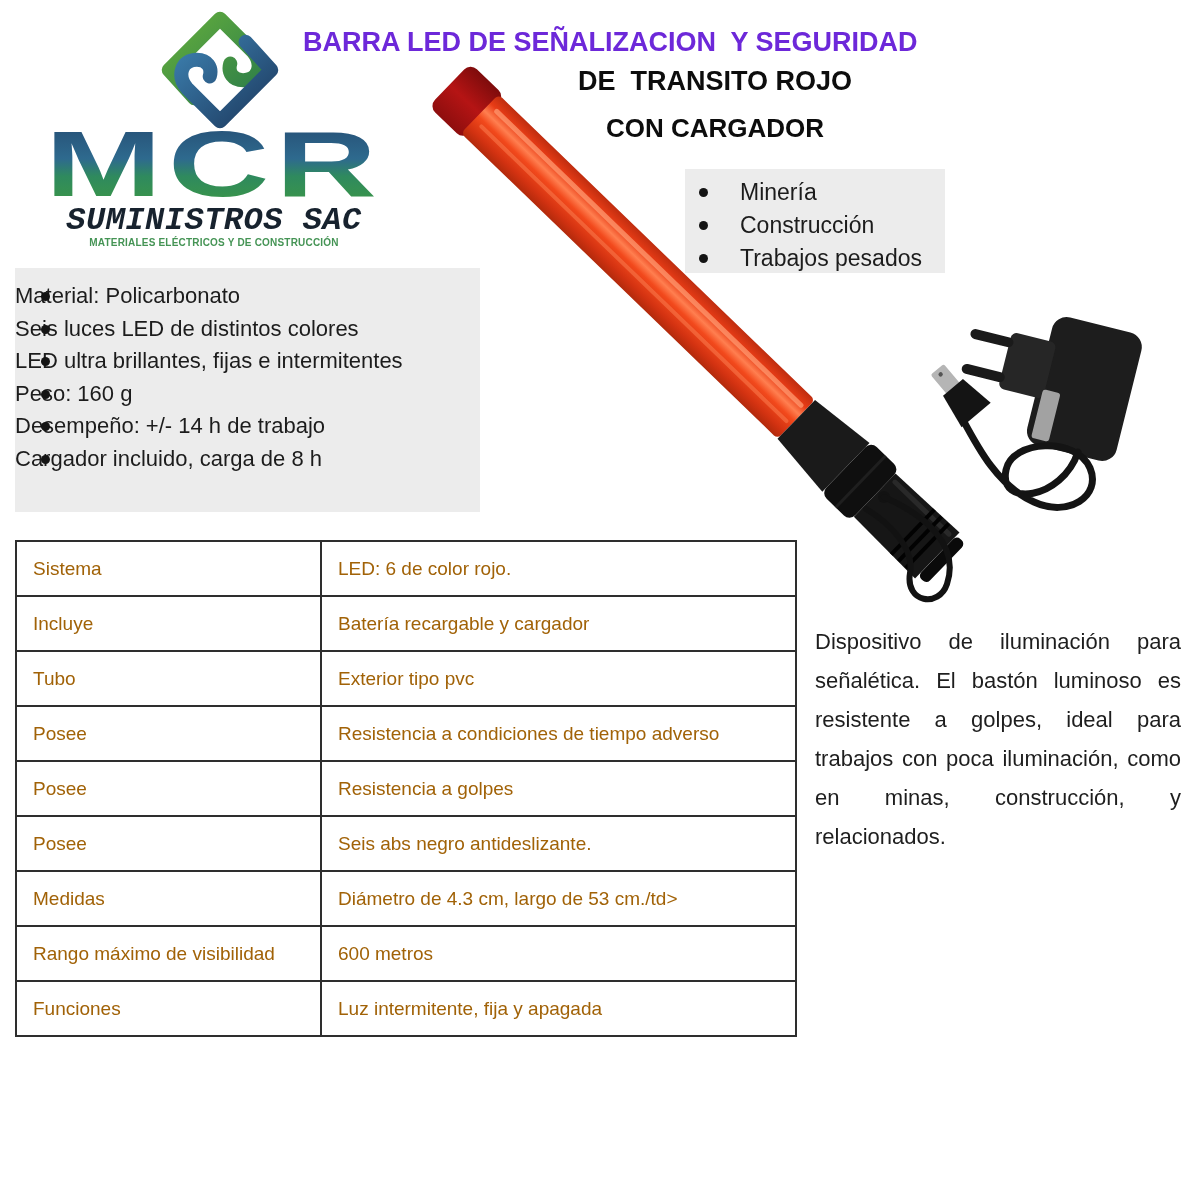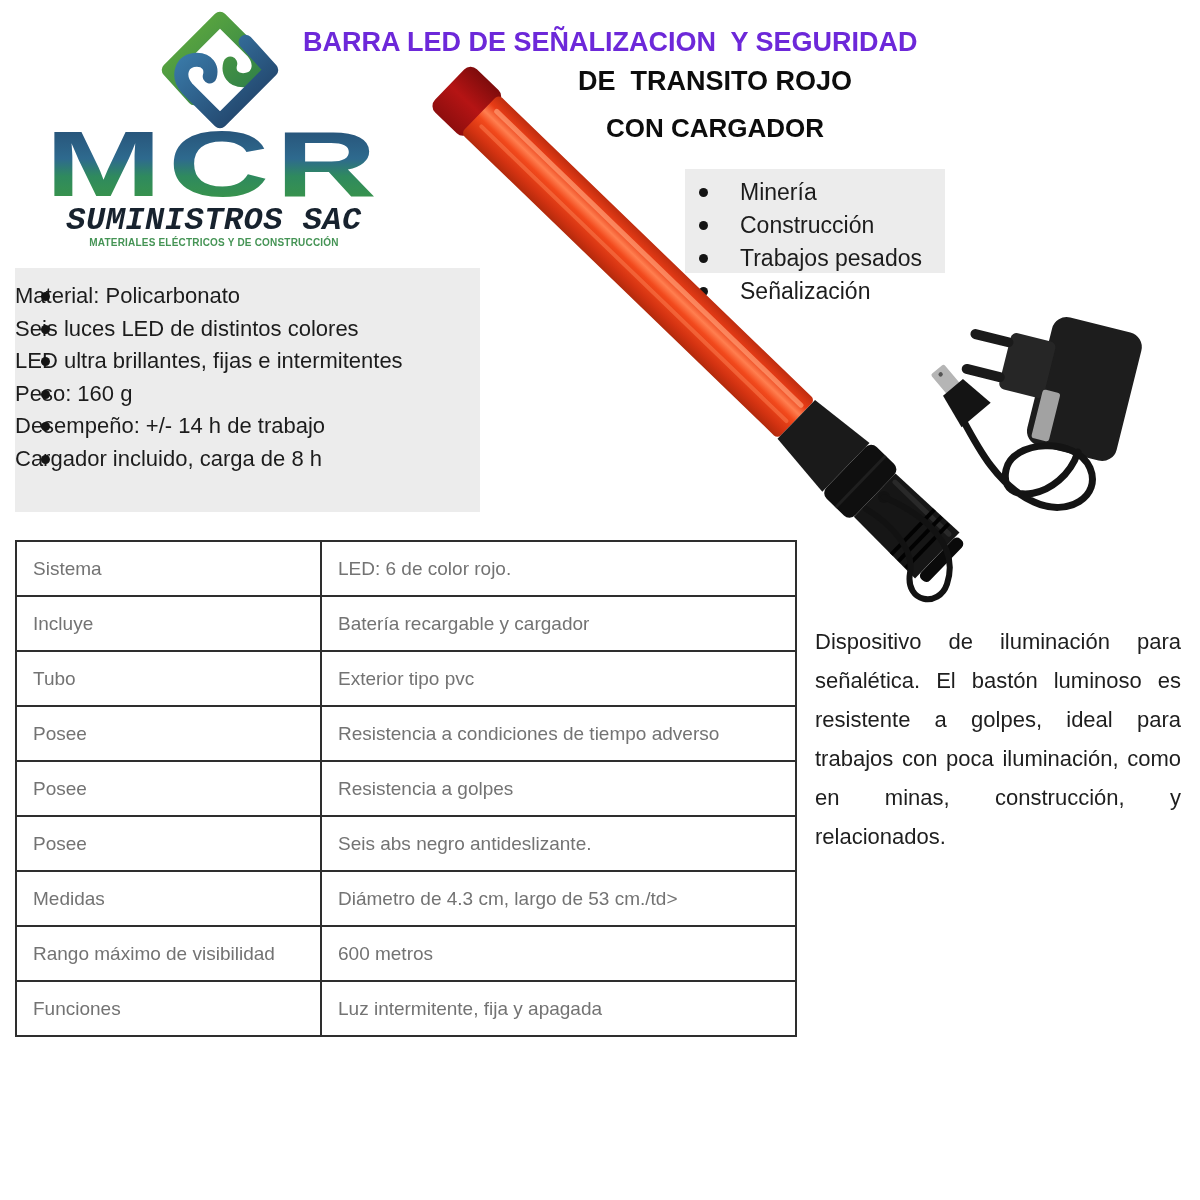--- a/index.html
+++ b/index.html
@@ -40,21 +40,21 @@
   }
   ul.apps li{padding-left:55px;font-size:23px;line-height:33px;}
   ul.apps li::before{left:14px;top:12px;width:9px;height:9px;}
   ul.feat li{padding-right:8px;font-size:22px;line-height:32.5px;text-align:justify;}
   ul.feat li::before{left:26px;top:12px;width:9px;height:9px;}
 
   
   .spec-table{left:15px;top:540px;border-collapse:collapse;table-layout:fixed;width:782px;}
   .spec-table td{
     border:2px solid #2e2e2e;height:53px;padding:0 6px 0 16px;
-    font-size:19px;color:#737373;vertical-align:middle;overflow:hidden;white-space:nowrap;
+    font-size:19px;color:#a16207;vertical-align:middle;overflow:hidden;white-space:nowrap;
   }
   .spec-table col.c1{width:305px;}
 
   
   .desc{left:815px;top:622px;width:366px;}
   .desc p{margin:0 0 17px 0;font-size:22px;line-height:39px;text-align:justify;color:#1e1e1e;}
 
   
   .art{left:0;top:0;width:1200px;height:1200px;pointer-events:none;z-index:3;}
 </style>
@@ -95,21 +95,20 @@
 <div class="abs title-wrap">
   <div class="title-l2">DE  TRANSITO ROJO</div>
   <div class="title-l3">CON CARGADOR</div>
 </div>
 
 <div class="abs gray-box apps-box">
   <ul class="blist apps">
       <li>Minería</li>
       <li>Construcción</li>
       <li>Trabajos pesados</li>
-      <li>Señalización</li>
     </ul>
 </div>
 
 <div class="abs gray-box features-box">
   <ul class="blist feat">
       <li>Material: Policarbonato</li>
       <li>Seis luces LED de distintos colores</li>
       <li>LED ultra brillantes, fijas e intermitentes</li>
       <li>Peso: 160 g</li>
       <li>Desempeño: +/- 14 h de trabajo</li>

